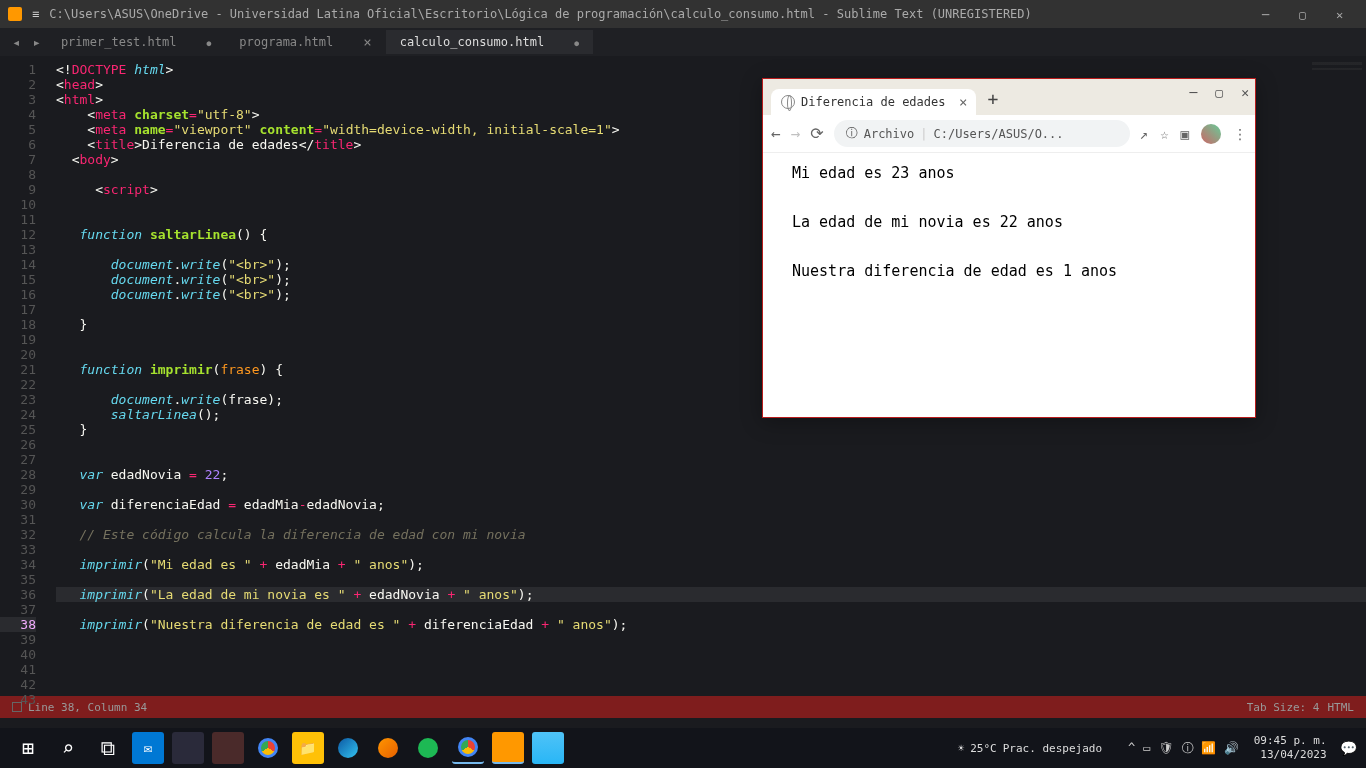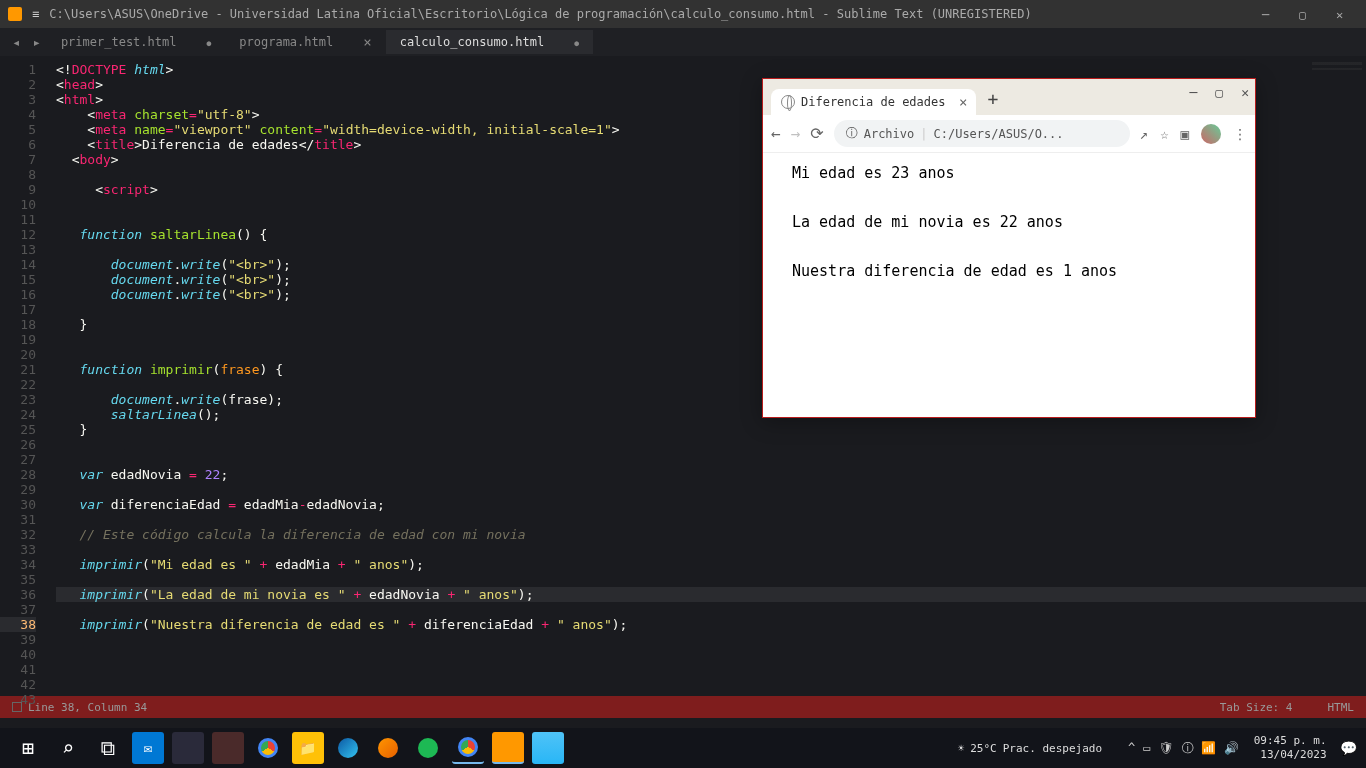--- a/index.html
+++ b/index.html
@@ -16,40 +16,40 @@
 .tab-nav { color: #888; font-size: 14px; padding: 0 6px; }
 .tab { padding: 5px 14px; color: #888; font-size: 12px; display: flex; align-items: center; gap: 30px; position: relative; }
 .tab.active { background: #2a2b2f; color: #ddd; }
 .tab-close { color: #888; font-size: 11px; }
 .tab-close.dot::before { content: "●"; font-size: 8px; }
 .tab-close.x::before { content: "×"; font-size: 14px; }
 
 .editor-wrap { display: flex; height: 640px; background: #1a1b1f; position: relative; }
 .gutter { width: 46px; padding: 6px 10px 0 0; text-align: right; background: #1a1b1f; color: #555; font-size: 13px; line-height: 15px; }
 .gutter .ln { height: 15px; }
-.gutter .ln.active { color: #fdba74; background: #2a2b2f; }
+.gutter .ln.active { color: #f0abfc; background: #2a2b2f; }
 .code { flex: 1; padding: 6px 0 0 10px; font-size: 13px; line-height: 15px; color: #ddd; position: relative; }
 .code-line { height: 15px; white-space: pre; }
 .code-line.active { background: #2a2b2f; }
 
 .c-red { color: #f92672; }
 .c-blue { color: #66d9ef; font-style: italic; }
 .c-yellow { color: #e6db74; }
 .c-orange { color: #fd971f; }
 .c-purple { color: #ae81ff; }
 .c-white { color: #f8f8f2; }
 .c-grey { color: #75715e; font-style: italic; }
 .c-func { color: #66d9ef; font-style: italic; }
-.c-name { color: #a6e22e; }
+.c-name { color: #a6e22e; font-weight: bold; }
 
 .minimap { position: absolute; right: 4px; top: 6px; width: 50px; height: 140px; opacity: 0.25; background: linear-gradient(#444 0 2%, transparent 2% 4%, #444 4% 6%, transparent 6% 100%); }
 
 .statusbar { height: 22px; background: #7f1d1d; display: flex; align-items: center; padding: 0 12px; color: #999; font-size: 11px; }
 .statusbar-left { flex: 1; display: flex; gap: 6px; align-items: center; }
-.statusbar-right { display: flex; gap: 35px; }
+.statusbar-right { display: flex; gap: 8px; }
 .status-icon { width: 10px; height: 10px; border: 1px solid #666; }
 
 .taskbar { position: absolute; bottom: 0; left: 0; right: 0; height: 40px; background: #12141a; display: flex; align-items: center; padding: 0 8px; }
 .task-icon { width: 32px; height: 32px; margin: 0 4px; display: flex; align-items: center; justify-content: center; border-radius: 3px; font-size: 20px; }
 .task-right { margin-left: auto; display: flex; align-items: center; gap: 6px; color: #ddd; font-size: 11px; }
 .weather { display: flex; align-items: center; gap: 6px; margin-right: 20px; }
 .tray-icons { display: flex; gap: 8px; align-items: center; font-size: 12px; color: #ccc; }
 .clock { text-align: right; line-height: 14px; padding: 0 8px; }
 
 .chrome { position: absolute; left: 762px; top: 78px; width: 494px; height: 340px; background: #fff; border: 1px solid #b91c1c; box-shadow: 0 4px 20px rgba(0,0,0,0.3); }

